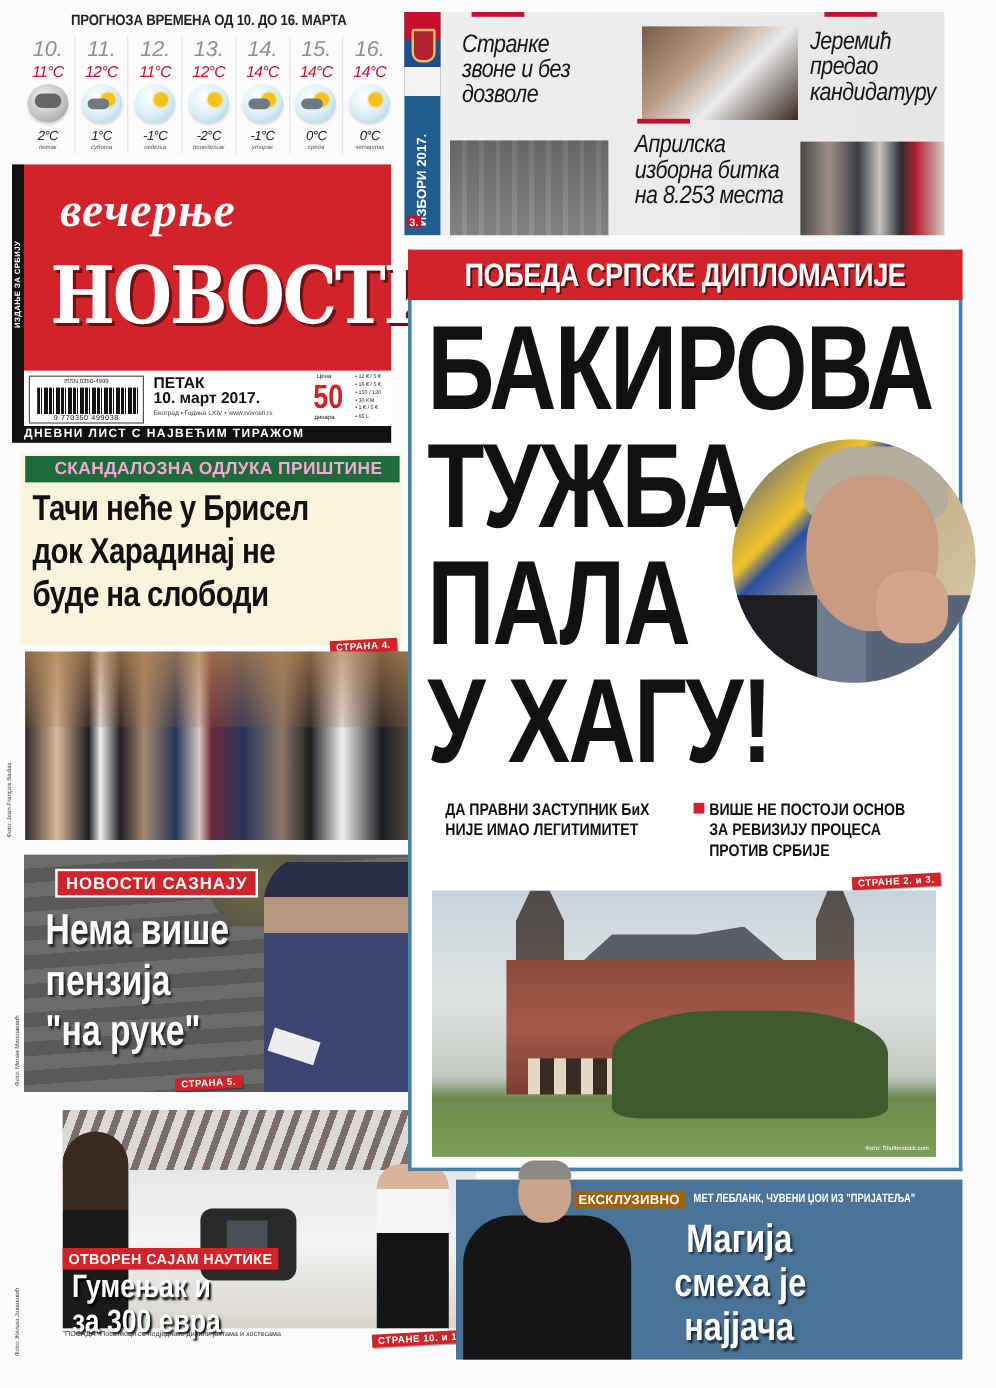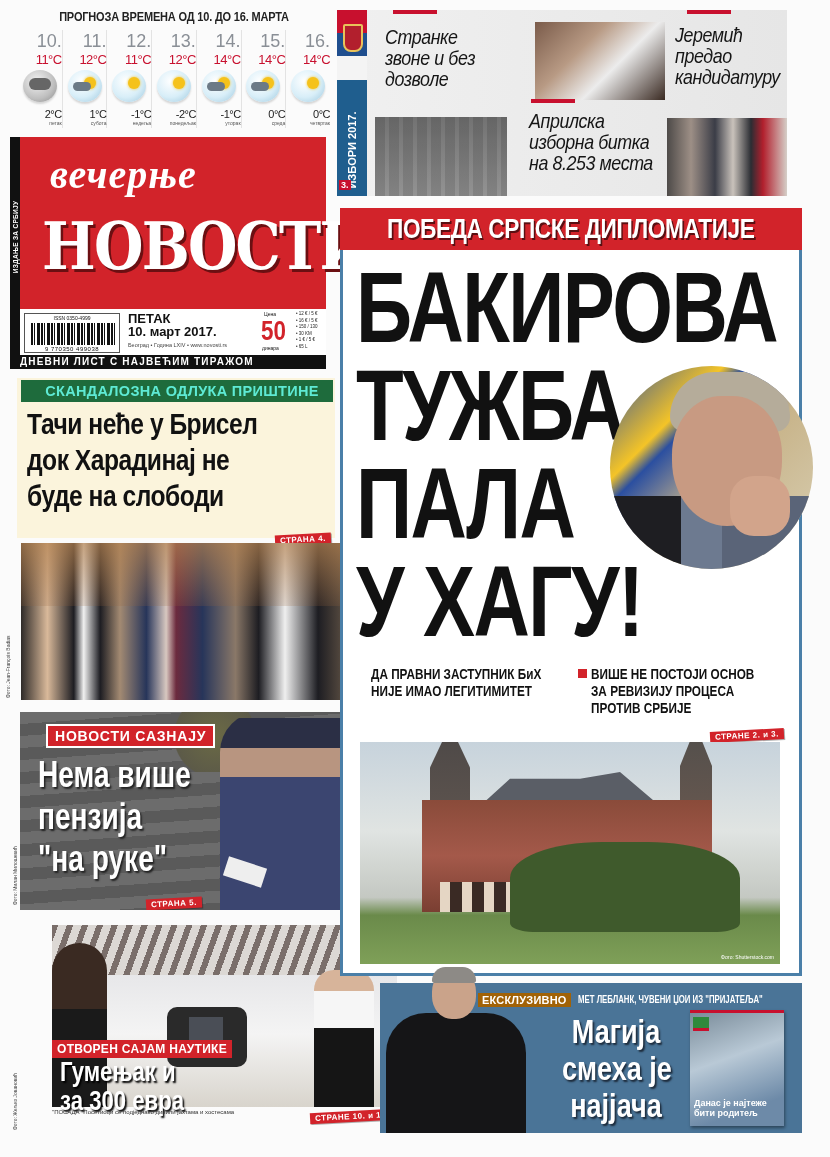--- a/index.html
+++ b/index.html
@@ -5,21 +5,21 @@
   * { box-sizing: border-box; margin: 0; padding: 0; }
   html, body { width: 830px; height: 1157px; background: #fbfbfb; overflow: hidden; }
   body { position: relative; font-family: "Liberation Sans", sans-serif; color: #111; }
 
   .abs { position: absolute; }
 
   
   #weather { left: 18px; top: 8px; width: 312px; height: 122px; }
   #weather .wtitle { position: absolute; left: 0; top: 2px; width: 100%; text-align: center; font-weight: bold; font-size: 12.5px; letter-spacing: -0.2px; color: #222; transform: scaleX(0.88); }
   #weather .days { position: absolute; left: 0; top: 22px; width: 100%; height: 98px; display: flex; }
-  .wday { flex: 1; position: relative; border-right: 1px solid #e3e3e3; text-align: right; }
+  .wday { flex: 1; position: relative; border-right: 1px solid #e3e3e3; text-align: center; font-style: italic; }
   .wday:last-child { border-right: none; }
   .wday .dnum { font-size: 18px; color: #8a8f96; line-height: 18px; margin-top: 2px; }
   .wday .hi { font-size: 13px; color: #c8102e; font-weight: normal; line-height: 15px; margin-top: 2px; letter-spacing: -0.5px; }
   .wday .ico { width: 34px; height: 32px; margin: 3px auto 0; border-radius: 50%; background: radial-gradient(circle at 40% 35%, #ffffff 0%, #d8eef8 55%, #9cc7dd 100%); position: relative; box-shadow: 0 2px 2px rgba(0,0,0,0.15); }
   .wday .ico .sun { position: absolute; right: 6px; top: 7px; width: 12px; height: 12px; border-radius: 50%; background: #f5c21b; box-shadow: 0 0 3px #f5c21b; }
   .wday .ico .cloud { position: absolute; left: 5px; top: 12px; width: 18px; height: 9px; border-radius: 6px; background: #6c7a86; }
   .wday .ico.rain { background: radial-gradient(circle at 40% 35%, #f2f2f2 0%, #bfbfbf 60%, #8a8a8a 100%); }
   .wday .ico.rain .cloud { left: 6px; top: 8px; width: 22px; height: 12px; background: #666; }
   .wday .lo { font-size: 11px; color: #222; line-height: 12px; margin-top: 6px; letter-spacing: -0.5px; }
   .wday .wd { font-size: 5px; color: #555; line-height: 7px; }
@@ -55,21 +55,21 @@
   #masthead .meta { position: absolute; left: 108px; top: 33px; font-size: 5.5px; color: #444; }
   #masthead .price-lbl { position: absolute; left: 244px; top: 2px; font-size: 5px; }
   #masthead .price { position: absolute; left: 238px; top: 8px; font-size: 28px; font-weight: bold; color: #d2232a; line-height: 28px; transform: scaleX(0.8); }
   #masthead .price-cur { position: absolute; left: 242px; top: 36px; font-size: 5px; }
   #masthead .prices { position: absolute; left: 276px; top: 2px; font-size: 4.5px; line-height: 6.5px; color: #222; }
   #masthead .tag { position: absolute; left: 10px; top: 218px; width: 306px; height: 14px; background: #111; color: #fff; font-size: 10px; font-weight: bold; line-height: 14px; text-align: left; letter-spacing: 1.2px; }
 
   
   #story1 { left: 17px; top: 378px; width: 318px; height: 320px; }
   #story1 .bg { position: absolute; left: 0; top: 0; width: 318px; height: 160px; background: #fbf4dc; }
-  #story1 .kicker { position: absolute; left: 4px; top: 2px; width: 312px; height: 22px; background: #1e6b3c; color: #5eead4; font-weight: bold; font-size: 14.5px; line-height: 22px; text-align: center; letter-spacing: 0.3px; padding-left: 10px; }
+  #story1 .kicker { position: absolute; left: 4px; top: 2px; width: 312px; height: 22px; background: #1e6b3c; color: #f9a8d4; font-weight: bold; font-size: 14.5px; line-height: 22px; text-align: center; letter-spacing: 0.3px; padding-left: 10px; }
   #story1 .headline { position: absolute; left: 10px; top: 28px; width: 300px; font-weight: bold; font-size: 30px; line-height: 36px; color: #111; letter-spacing: -0.6px; transform: scaleX(0.82); transform-origin: left top; white-space: nowrap; }
   #story1 .pageref { position: absolute; right: 4px; top: 150px; }
   #story1 .photo { left: 4px; top: 165px; width: 330px; height: 157px; background: linear-gradient(90deg, #2e2a28 0%, #d9b99a 8%, #1d1d22 16%, #f0f0f0 19%, #1d1d22 24%, #a38a72 30%, #27355a 38%, #d8c8c0 44%, #6c2a3e 47%, #27355a 55%, #8a7868 65%, #1d1d22 72%, #efefef 80%, #1d1d22 90%, #6a5a4a 100%); }
   #story1 .photo .wood { position: absolute; left: 0; top: 0; width: 100%; height: 40%; background: linear-gradient(180deg, rgba(180,130,80,0.7), rgba(150,100,60,0.2)); }
 
   .pagetag { background: #d2232a; color: #fff; font-weight: bold; font-size: 8px; padding: 1px 5px; transform: rotate(-3deg); display: inline-block; letter-spacing: 0.5px; box-shadow: 1px 1px 0 rgba(0,0,0,0.3); }
   .credit { position: absolute; font-size: 5px; color: #444; transform: rotate(-90deg); transform-origin: left top; white-space: nowrap; }
 
   
   #story2 { left: 20px; top: 712px; width: 342px; height: 198px; overflow: hidden; }
@@ -358,20 +358,13 @@
     <div class="head"></div>
     <div class="hair"></div>
   </div>
   <div class="kicker">ЕКСКЛУЗИВНО</div>
   <div class="sub">МЕТ ЛЕБЛАНК, ЧУВЕНИ ЏОИ ИЗ "ПРИЈАТЕЉА"</div>
   <div class="headline">
     <div>Магија</div>
     <div>смеха је</div>
     <div>најјача</div>
   </div>
-  <div class="mag">
-    <div class="logo"></div>
-    <div class="cov">
-      <div>Данас је најтеже</div>
-      <div>бити родитељ</div>
-    </div>
-  </div>
 </div>
 
 </body></html>

